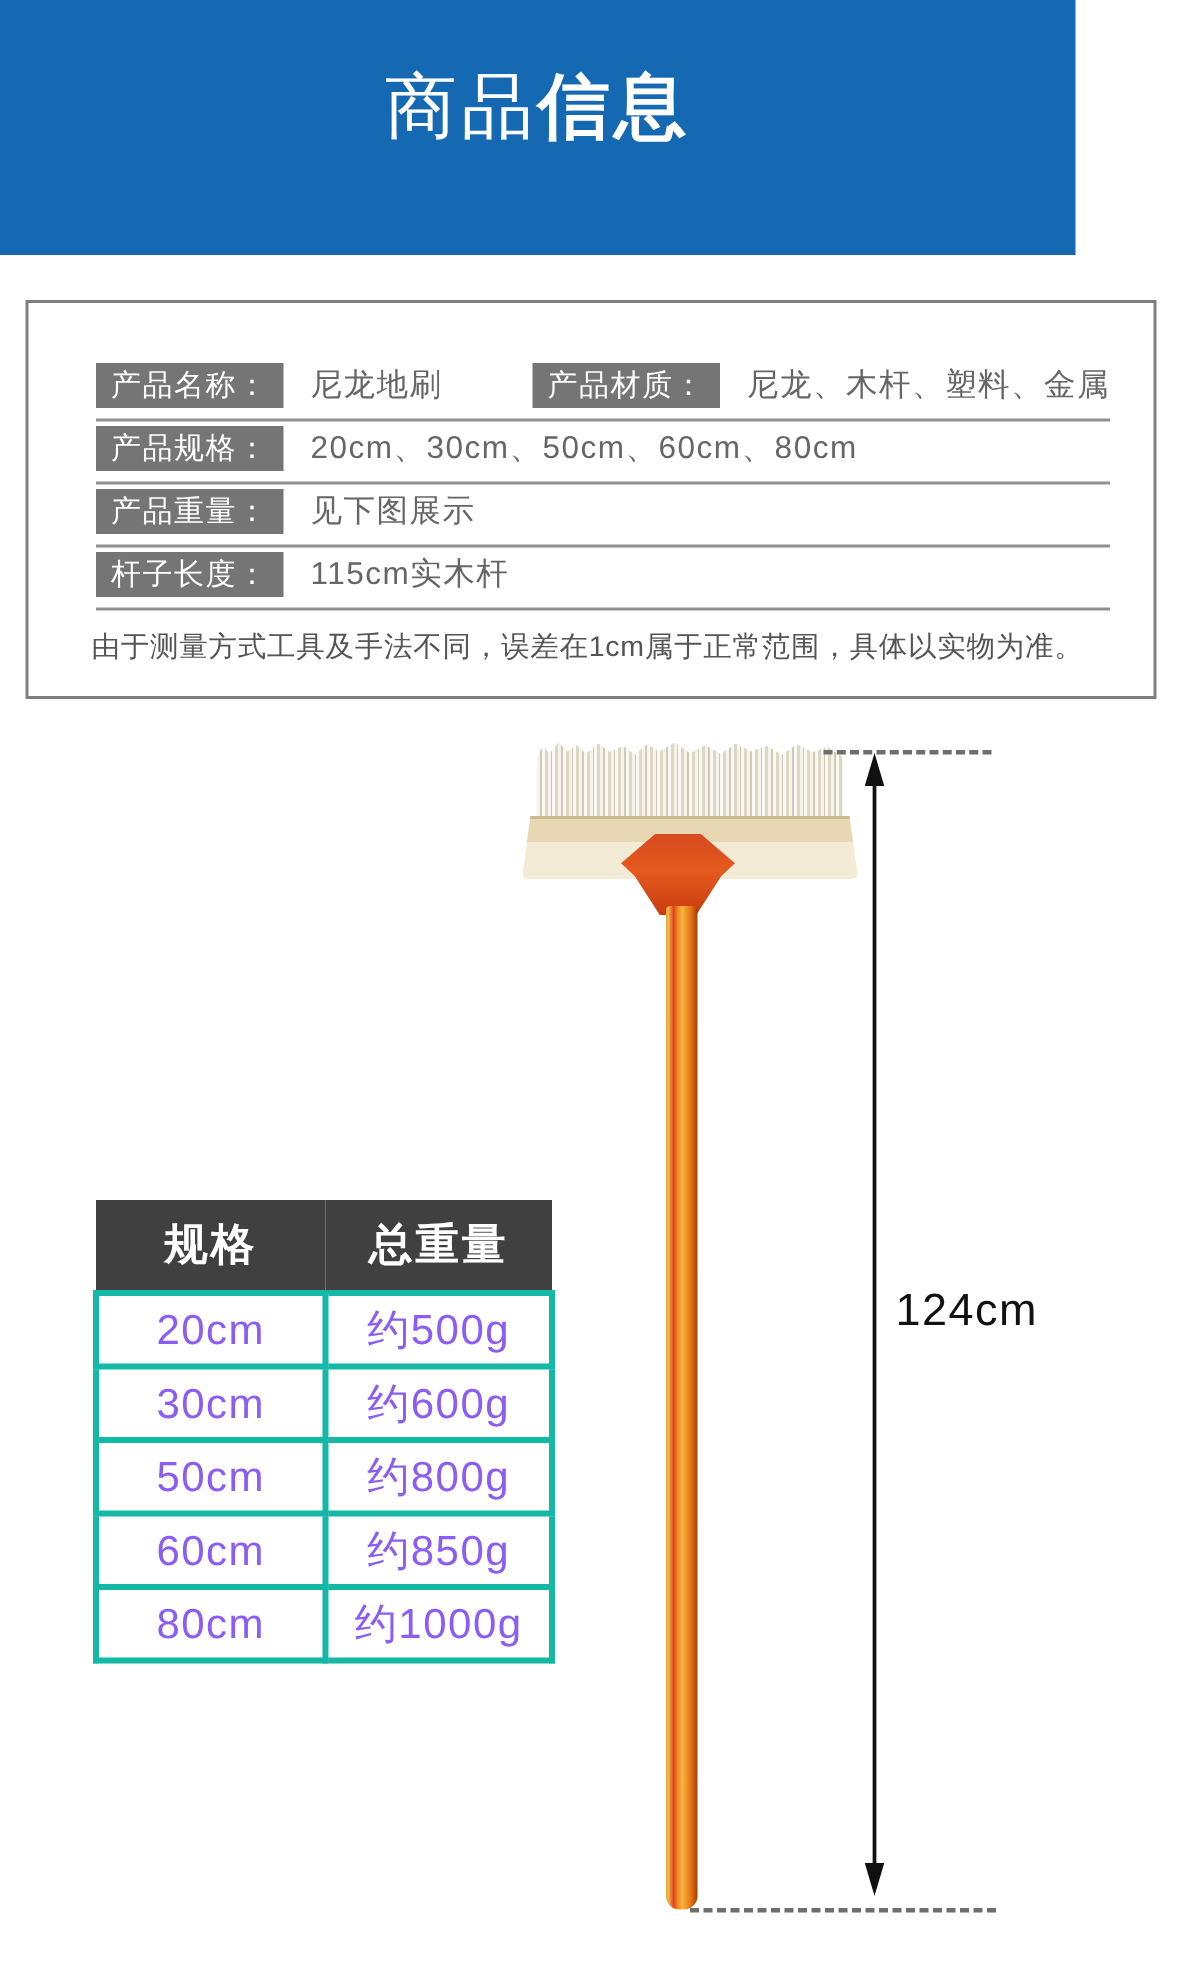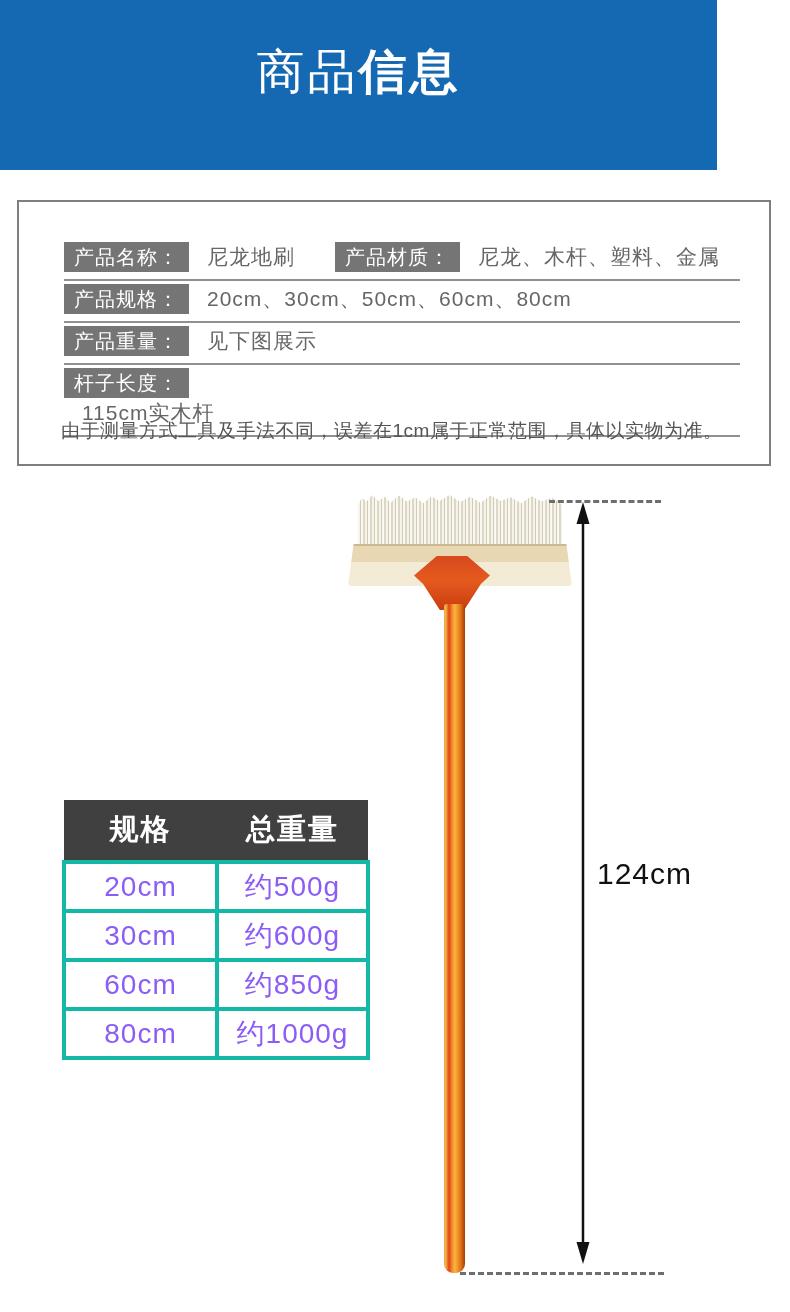--- a/index.html
+++ b/index.html
@@ -12,24 +12,24 @@
   .banner-title { position:absolute; left:0; top:46px; width:100%; text-align:center;
                   color:#ffffff; font-size:48px; letter-spacing:3px; line-height:1.1; }
   .banner-title .w-reg  { font-weight:500; }
   .banner-title .w-bold { font-weight:900; }
 
   
   .info-card { position:absolute; left:17px; top:200px; width:754px; height:266px;
                background:#fff; border:2px solid #7e7e7e; }
   .info-row { position:absolute; left:45px; right:29px; display:flex; align-items:flex-start;
               padding-bottom:7px; border-bottom:2px solid #909090; }
-  .row-1 { top:40px; } .row-2 { top:82px;align-items:center; } .row-3 { top:124px; } .row-4 { top:166px;flex-direction:column; }
+  .row-1 { top:40px; } .row-2 { top:82px;align-items:center; } .row-3 { top:124px; } .row-4 { top:166px; }
   .chip { display:inline-block; background:#757575; color:#fff; font-size:20px; line-height:30px;
           padding:0 10px; letter-spacing:1px; white-space:nowrap; flex:0 0 auto; }
-  .val  { font-size:21px; line-height:30px; color:#666; margin-left:18px; margin-right:40px;
+  .val  { font-size:21px; line-height:30px; color:#666; margin-left:18px; margin-right:60px;
           letter-spacing:1px; white-space:nowrap; }
   .val:last-child { margin-right:0; }
   .note { position:absolute; left:42px; top:216px; width:670px; font-size:19px; color:#555;
           letter-spacing:0.5px; }
 
   
   .bristles { position:absolute; left:358px; top:494px; width:204px; height:54px;
     background:repeating-linear-gradient(90deg,#f6f3ea 0 2px,#cfc9b6 2px 3px,#faf8f2 3px 5px,#ddd7c6 5px 7px);
     clip-path:polygon(0 20%,2% 6%,4% 15%,7% 2%,10% 13%,13% 5%,16% 16%,20% 3%,24% 14%,28% 6%,32% 17%,36% 4%,40% 13%,45% 2%,50% 15%,55% 5%,60% 16%,65% 3%,70% 13%,75% 6%,80% 17%,85% 4%,90% 14%,95% 7%,100% 20%,100% 100%,0 100%); }
   .head-block { position:absolute; left:348px; top:544px; width:224px; height:42px;
@@ -115,20 +115,24 @@
     <tbody>
       <tr>
         <td>20cm</td>
         <td>约500g</td>
       </tr>
       <tr>
         <td>30cm</td>
         <td>约600g</td>
       </tr>
       <tr>
+        <td>50cm</td>
+        <td>约800g</td>
+      </tr>
+      <tr>
         <td>60cm</td>
         <td>约850g</td>
       </tr>
       <tr>
         <td>80cm</td>
         <td>约1000g</td>
       </tr>
     </tbody>
   </table>
 

